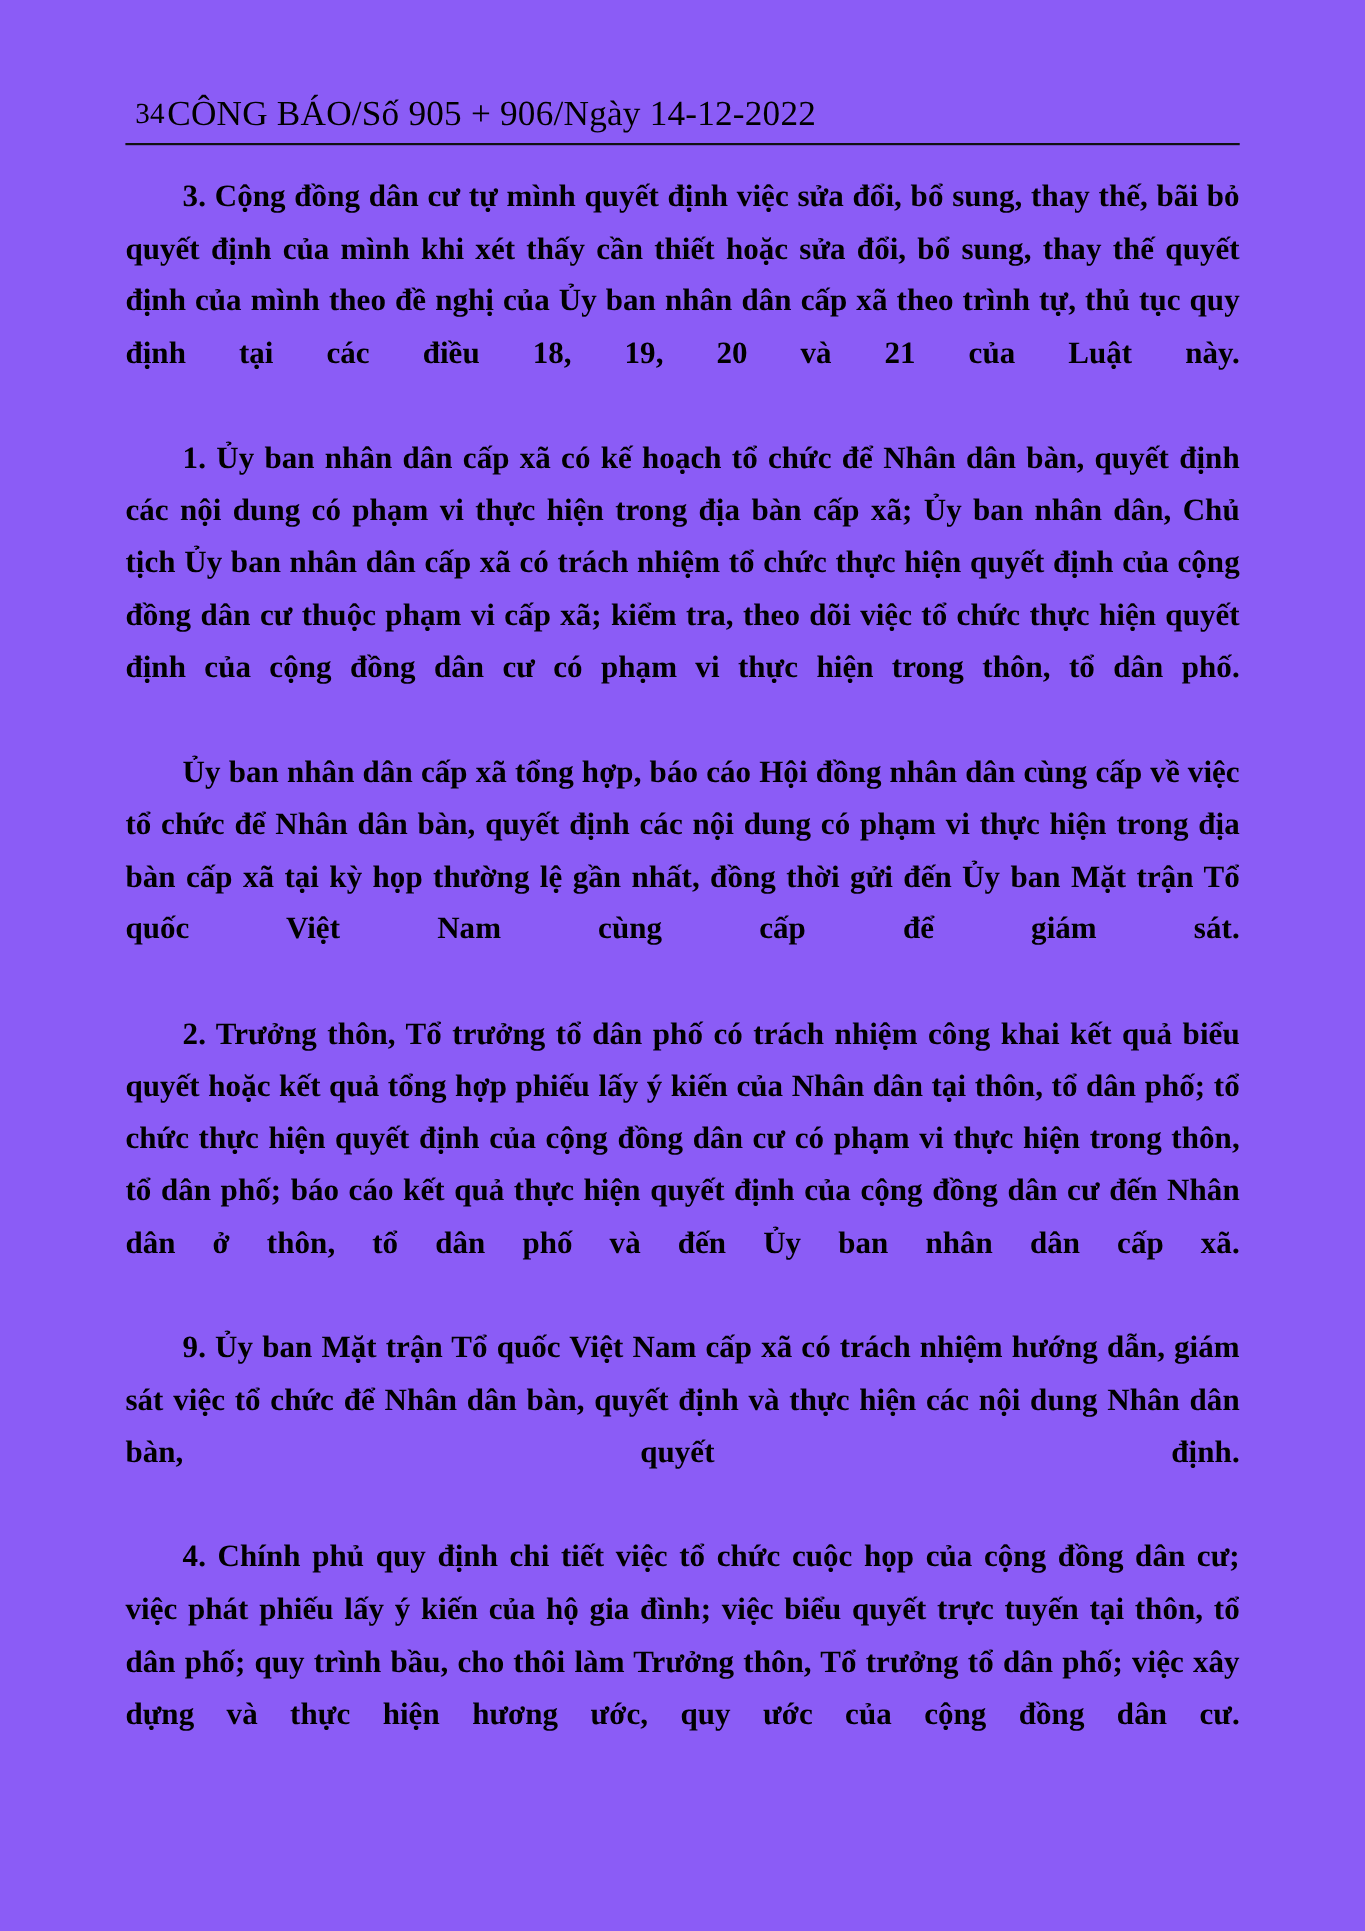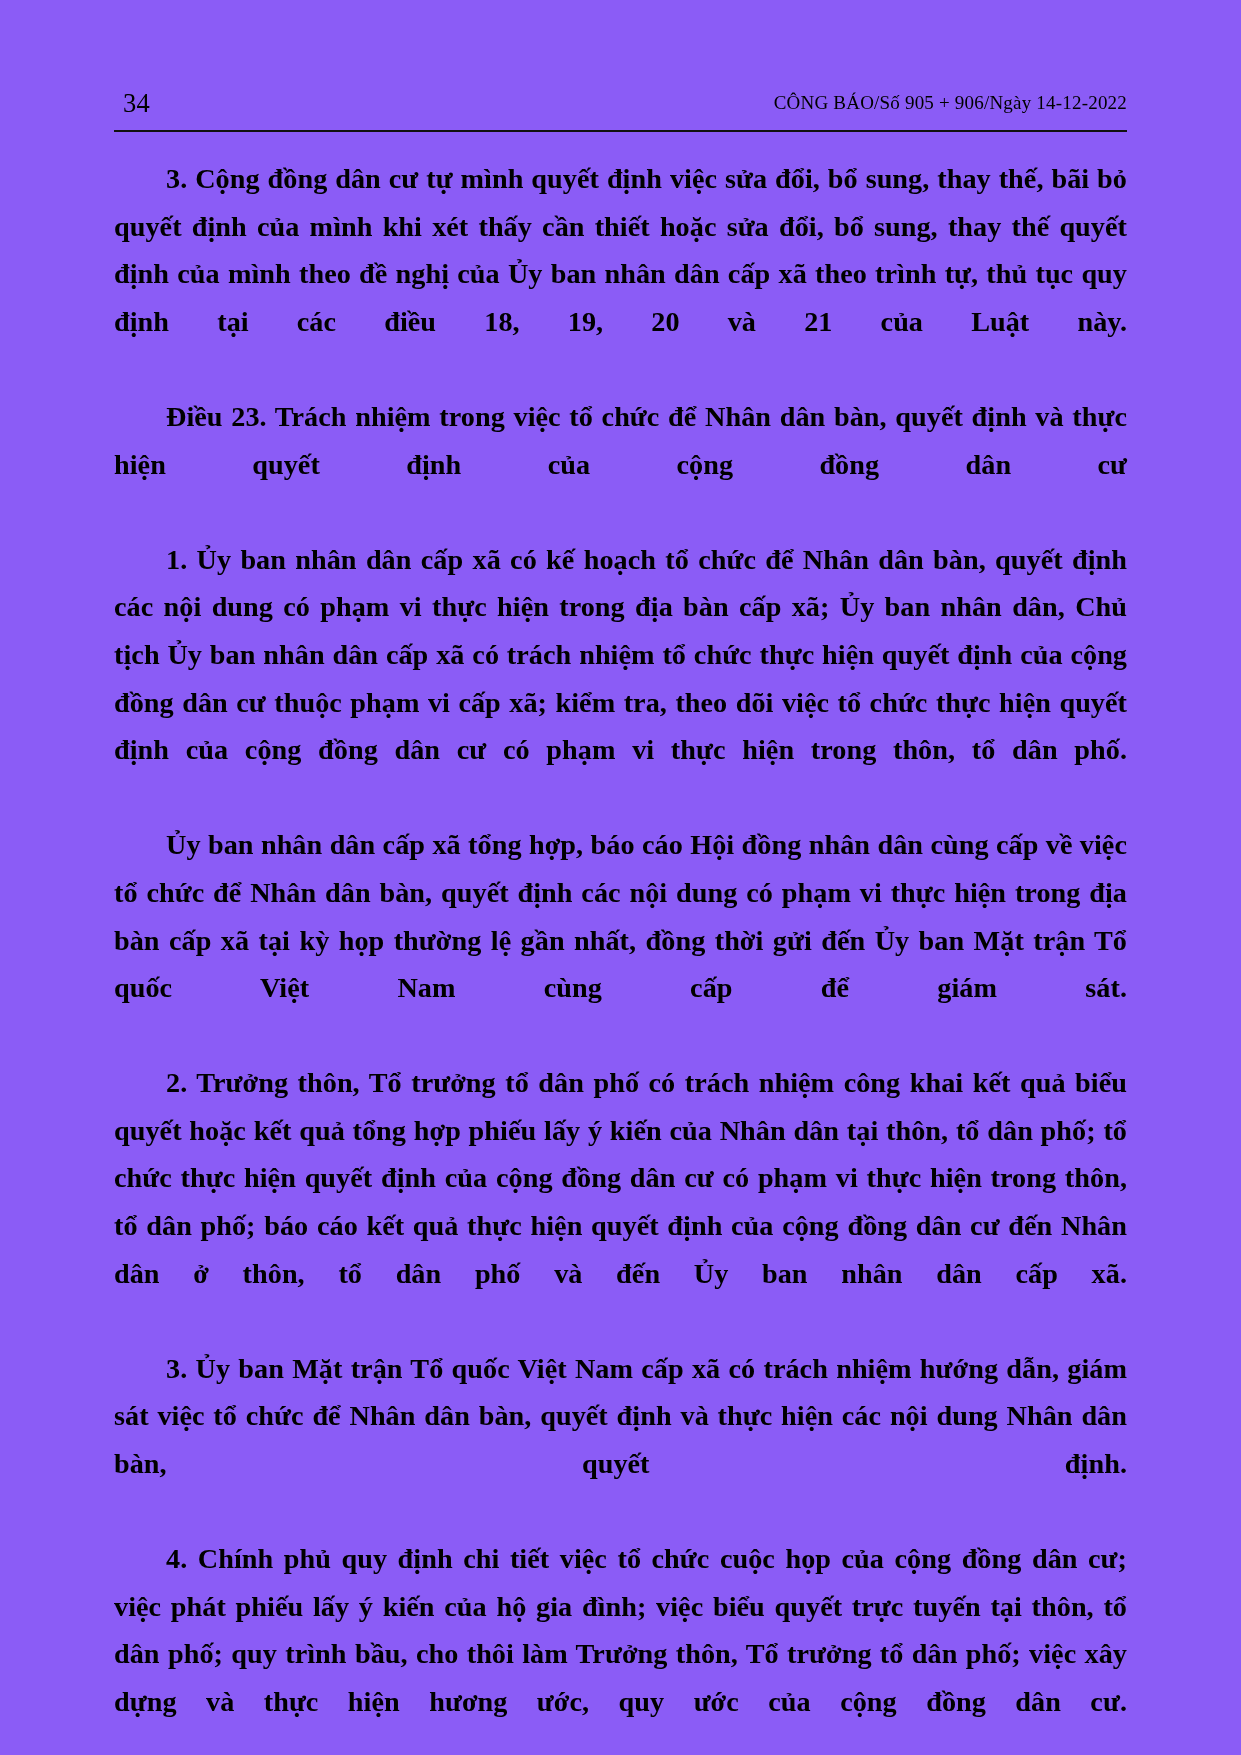--- a/index.html
+++ b/index.html
@@ -35,22 +35,22 @@
     top: 0;
     font-size: 26.5px;
     line-height: 34px;
     letter-spacing: 0.2px;
   }
   .header-title {
     position: absolute;
     left: 0;
     right: 0;
     top: 0;
-    text-align: right;
-    font-size: 19px;
+    text-align: left;
+    font-size: 32px;
     line-height: 34px;
     letter-spacing: 0.2px;
     padding-left: 38px;
   }
   .header-rule {
     position: absolute;
     left: 0;
     top: 44px;
     width: 1013px;
     height: 0;
@@ -90,22 +90,21 @@
   <div class="content">
 
     <div class="page-header">
       <div class="page-number">34</div>
       <div class="header-title">CÔNG BÁO/Số 905 + 906/Ngày 14-12-2022</div>
       <div class="header-rule"></div>
     </div>
 
     <div class="body-text">
         <p class="para">3. Cộng đồng dân cư tự mình quyết định việc sửa đổi, bổ sung, thay thế, bãi bỏ quyết định của mình khi xét thấy cần thiết hoặc sửa đổi, bổ sung, thay thế quyết định của mình theo đề nghị của Ủy ban nhân dân cấp xã theo trình tự, thủ tục quy định tại các điều 18, 19, 20 và 21 của Luật này.</p>
-        <p class="para heading">Điều 23. Trách nhiệm trong việc tổ chức để Nhân dân bàn, quyết định và thực hiện quyết định của cộng đồng dân cư</p>
         <p class="para">1. Ủy ban nhân dân cấp xã có kế hoạch tổ chức để Nhân dân bàn, quyết định các nội dung có phạm vi thực hiện trong địa bàn cấp xã; Ủy ban nhân dân, Chủ tịch Ủy ban nhân dân cấp xã có trách nhiệm tổ chức thực hiện quyết định của cộng đồng dân cư thuộc phạm vi cấp xã; kiểm tra, theo dõi việc tổ chức thực hiện quyết định của cộng đồng dân cư có phạm vi thực hiện trong thôn, tổ dân phố.</p>
         <p class="para">Ủy ban nhân dân cấp xã tổng hợp, báo cáo Hội đồng nhân dân cùng cấp về việc tổ chức để Nhân dân bàn, quyết định các nội dung có phạm vi thực hiện trong địa bàn cấp xã tại kỳ họp thường lệ gần nhất, đồng thời gửi đến Ủy ban Mặt trận Tổ quốc Việt Nam cùng cấp để giám sát.</p>
         <p class="para">2. Trưởng thôn, Tổ trưởng tổ dân phố có trách nhiệm công khai kết quả biểu quyết hoặc kết quả tổng hợp phiếu lấy ý kiến của Nhân dân tại thôn, tổ dân phố; tổ chức thực hiện quyết định của cộng đồng dân cư có phạm vi thực hiện trong thôn, tổ dân phố; báo cáo kết quả thực hiện quyết định của cộng đồng dân cư đến Nhân dân ở thôn, tổ dân phố và đến Ủy ban nhân dân cấp xã.</p>
-        <p class="para">3. Ủy ban Mặt trận Tổ quốc Việt Nam cấp xã có trách nhiệm hướng dẫn, giám sát việc tổ chức để Nhân dân bàn, quyết định và thực hiện các nội dung Nhân dân bàn, quyết định.</p>
+        <p class="para">9. Ủy ban Mặt trận Tổ quốc Việt Nam cấp xã có trách nhiệm hướng dẫn, giám sát việc tổ chức để Nhân dân bàn, quyết định và thực hiện các nội dung Nhân dân bàn, quyết định.</p>
         <p class="para">4. Chính phủ quy định chi tiết việc tổ chức cuộc họp của cộng đồng dân cư; việc phát phiếu lấy ý kiến của hộ gia đình; việc biểu quyết trực tuyến tại thôn, tổ dân phố; quy trình bầu, cho thôi làm Trưởng thôn, Tổ trưởng tổ dân phố; việc xây dựng và thực hiện hương ước, quy ước của cộng đồng dân cư.</p>
       </div>
 
   </div>
 </div>
 
 </body></html>

